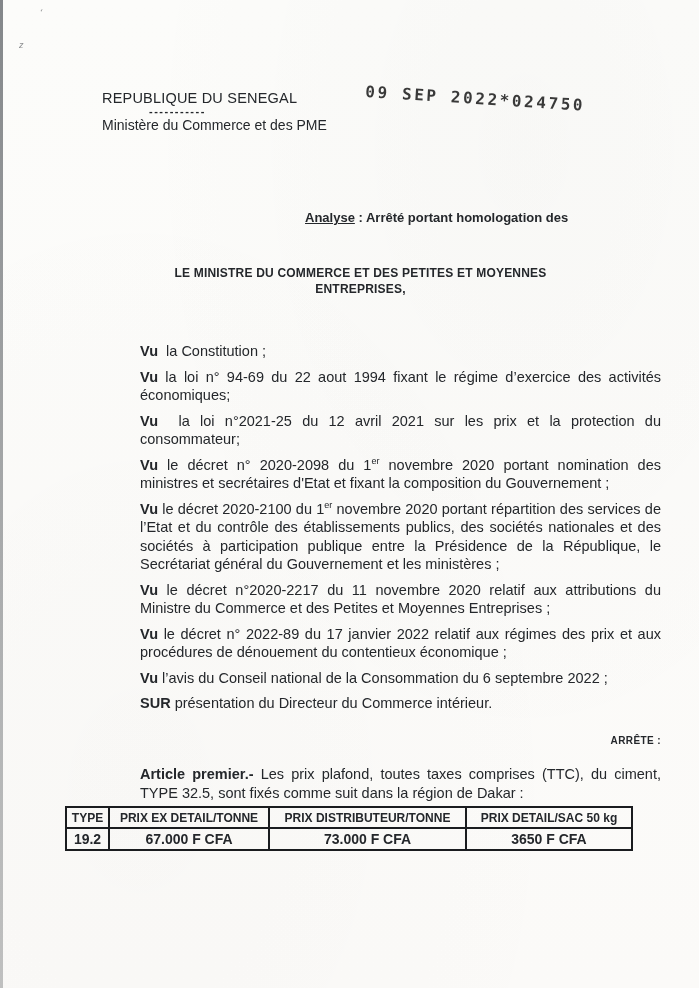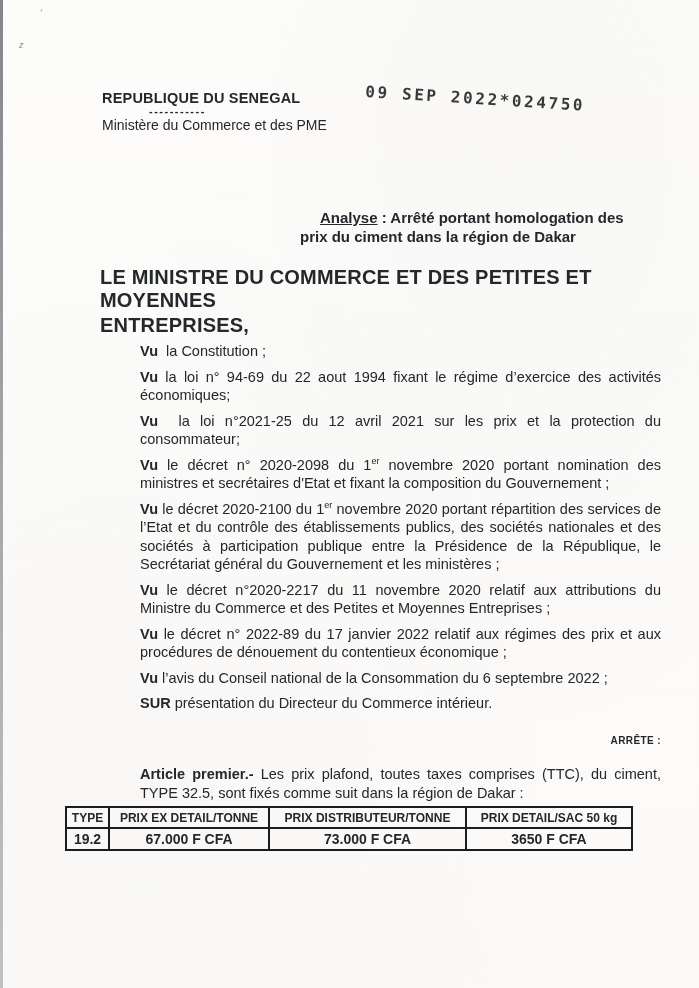--- a/index.html
+++ b/index.html
@@ -18,41 +18,41 @@
   .scan-edge{
     position:absolute;left:0;top:0;width:3px;height:988px;
     background:linear-gradient(180deg,#6e7276 0%,#8f9294 40%,#a8aaab 75%,#b5b6b6 100%);
     opacity:.85;
   }
   .pen-mark{position:absolute;color:#8d8f91;font-style:italic;}
   .pen-mark.top{left:39px;top:7px;font-size:10px;transform:rotate(18deg);}
   .pen-mark.left{left:19px;top:40px;font-size:9px;}
 
   .letterhead{position:absolute;left:102px;top:90px;}
-  .lh-country{font-weight:bold;font-size:14.5px;letter-spacing:.2px;}
+  .lh-country{font-weight:normal;font-size:14.5px;letter-spacing:.2px;}
   .lh-motto{font-style:italic;font-size:13.5px;margin:4px 0 0 10px;}
   .lh-dashes{font-weight:bold;font-size:11px;letter-spacing:1.5px;margin:-1px 0 0 47px;}
   .lh-ministry{font-size:14px;}
 
   .stamp{
     position:absolute;left:366px;top:82px;
     font-family:"DejaVu Sans Mono", monospace;
     font-weight:bold;font-size:16px;letter-spacing:2.6px;
     color:#1f1f1f;opacity:.88;
     transform:rotate(3.6deg);transform-origin:left top;
     white-space:nowrap;
   }
 
-  .subject{position:absolute;left:300px;top:208px;width:335px;
-    font-weight:bold;font-size:15px;line-height:19px;}
+  .subject{position:absolute;left:285px;top:208px;width:335px;
+    font-weight:bold;font-size:13px;line-height:19px;}
   .subject .line1{text-indent:20px;}
   .subject .u{text-decoration:underline;}
 
   .addressing{position:absolute;left:100px;top:266px;width:521px;
-    font-weight:bold;font-size:20px;letter-spacing:.2px;}
+    text-align:center;font-weight:bold;font-size:12px;letter-spacing:.2px;}
   .addressing .line2{margin-top:2px;}
 
   .body{position:absolute;left:100px;top:342px;width:521px;
     font-size:14.5px;line-height:18.5px;text-align:justify;margin-left:40px;}
   .body p{margin:0 0 7px 0;}
   .lead{font-weight:bold;}
   sup{font-size:9px;line-height:0;}
   .arrete{text-align:right;font-weight:bold;font-size:10px;
     letter-spacing:.4px;margin:19px 0 15px 0;}
 
@@ -83,21 +83,20 @@
   <div class="stamp">09 SEP 2022*024750</div>
 
   <div class="letterhead">
     <div class="lh-country">REPUBLIQUE DU SENEGAL</div>
     <div class="lh-dashes">-----------</div>
     <div class="lh-ministry">Ministère du Commerce et des PME</div>
   </div>
 
   <div class="subject">
     <div class="line1"><span class="u">Analyse</span><span> : Arrêté portant homologation des</span></div>
-    <div class="line2">prix du ciment dans la région de Dakar</div>
   </div>
 
   <div class="addressing">
     <div class="line1">LE MINISTRE DU COMMERCE ET DES PETITES ET MOYENNES</div>
     <div class="line2">ENTREPRISES,</div>
   </div>
 
   <div class="body">
     <p><span class="lead">Vu</span>&nbsp; <span>la Constitution ;</span></p>
     <p><span class="lead">Vu</span> <span>la loi n° 94-69 du 22 aout 1994 fixant le régime d’exercice des activités économiques;</span></p>

